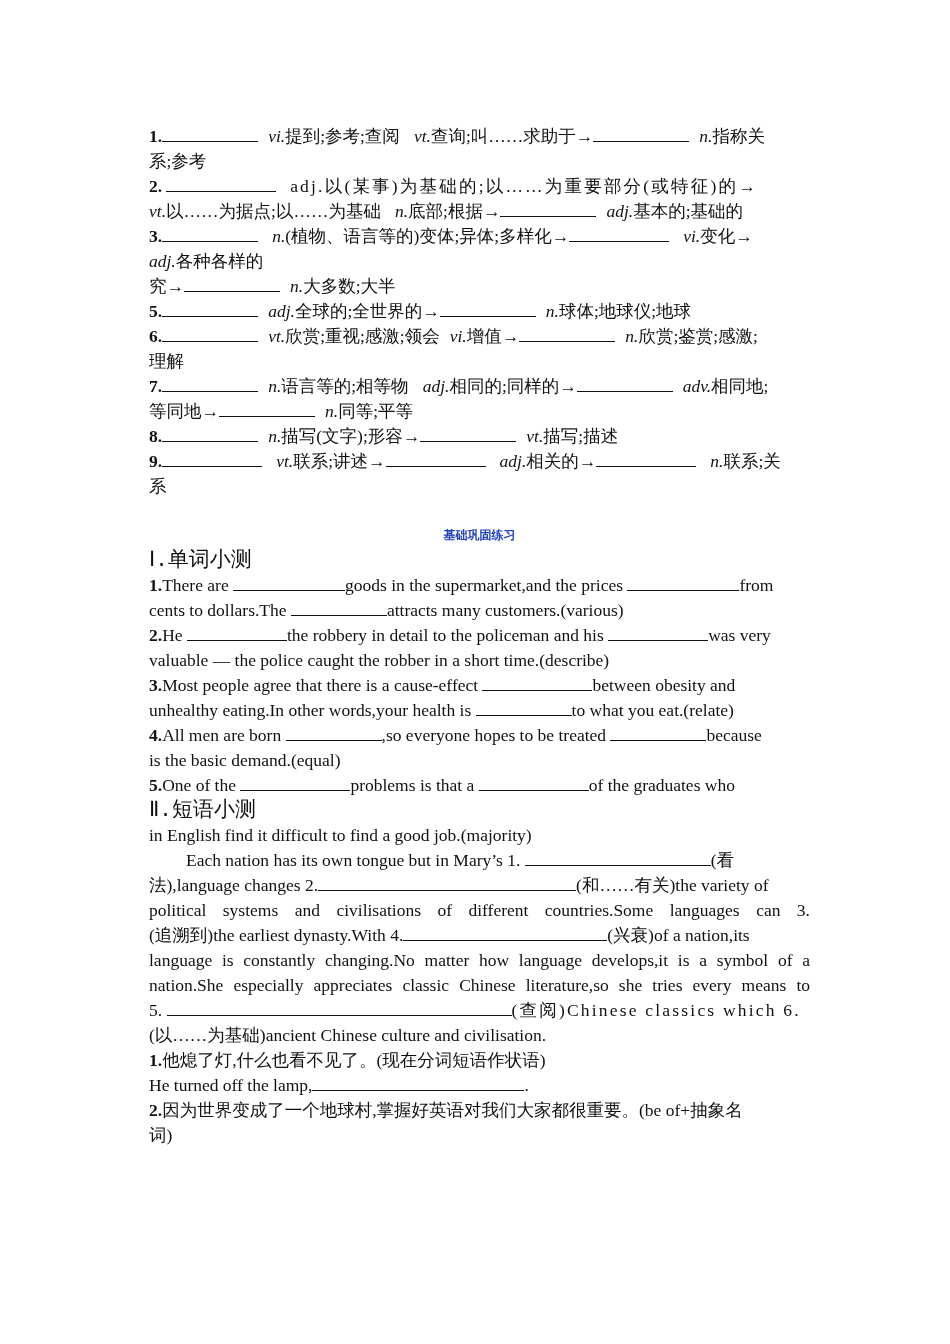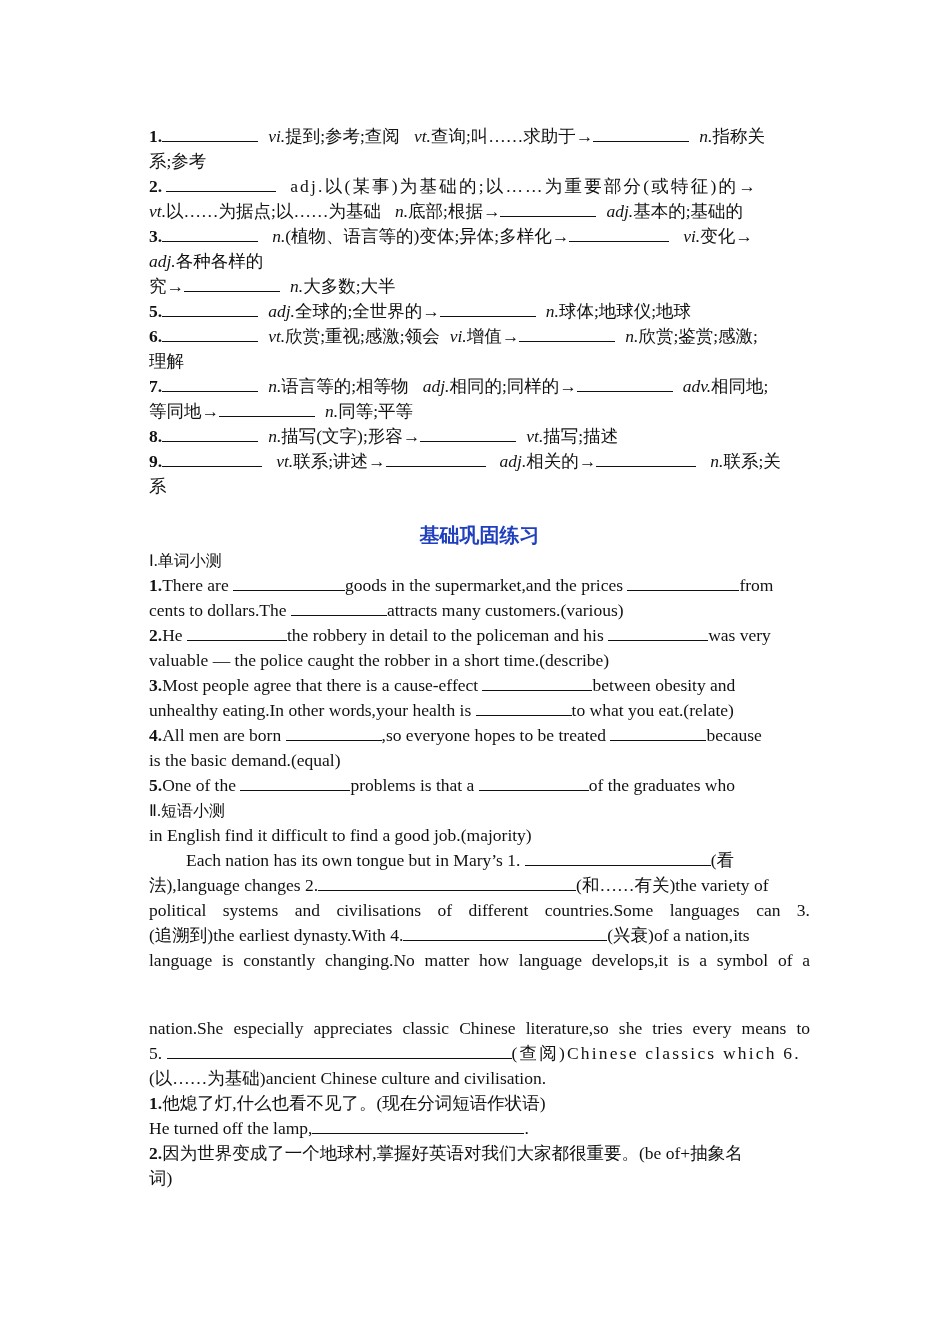--- a/index.html
+++ b/index.html
@@ -28,26 +28,26 @@
   .b205 { width: 204px; }
   .b345 { width: 345px; }
   .b215 { width: 212px; }
   .gap { display: inline-block; width: 10px; }
   .gap2 { display: inline-block; width: 14px; }
   .section-title {
     text-align: center;
     color: #1f3fbf;
     font-family: Liberation Sans, sans-serif;
     font-weight: bold;
-    font-size: 20px;
+    font-size: 12px;
     margin-top: 24px;
     margin-bottom: 0;
     line-height: 25px;
   }
-  .sub { font-family: Liberation Serif, serif; font-size: 16px; }
+  .sub { font-family: Liberation Mono, monospace; font-size: 21px; }
   .indent { text-indent: 37px; }
   .spaced { letter-spacing: 2.2px; }
 </style>
 </head>
 <body>
 
 <div class="page">
 
   <div>
     <div class="line justify-full">
@@ -122,21 +122,21 @@
   </div>
   <div class="line sub">Ⅱ.短语小测</div>
 
   <div class="line"><span>in English find it difficult to find a good job.(majority)</span></div>
   <div>
     <div class="line justify-full indent"><span>Each nation has its own tongue but in Mary’s 1. </span><span class="blank b150"></span><span>(看</span></div>
     <div class="line justify-full"><span>法),language changes 2.</span><span class="blank b260"></span><span>(和……有关)the variety of</span></div>
     <div class="line justify-full" style="text-align-last: justify;">political systems and civilisations of different countries.Some languages can 3.</div>
     <div class="line justify-full"><span>(追溯到)the earliest dynasty.With 4.</span><span class="blank b205"></span><span>(兴衰)of a nation,its</span></div>
     <div class="line justify-full" style="text-align-last: justify;">language is constantly changing.No matter how language develops,it is a symbol of a</div>
-    <div class="line justify-full" style="text-align-last: justify; margin-top: 43px;">nation.She especially appreciates classic Chinese literature,so she tries every means to</div>
+    <div class="line justify-full" style="text-align-last: justify;">nation.She especially appreciates classic Chinese literature,so she tries every means to</div>
     <div class="line justify-full"><span>5. </span><span class="blank b345"></span><span class="spaced">(查阅)Chinese classics which 6.</span></div>
     <div class="line">(以……为基础)ancient Chinese culture and civilisation.</div>
   </div>
 
   <div class="line"><span class="num">1.</span><span>他熄了灯,什么也看不见了。(现在分词短语作状语)</span></div>
   <div class="line"><span>He turned off the lamp,</span><span class="blank b215"></span><span>.</span></div>
   <div class="line justify-full"><span class="num">2.</span><span>因为世界变成了一个地球村,掌握好英语对我们大家都很重要。(be of+抽象名</span></div>
   <div class="line"><span>词)</span></div>
 
 </div>

